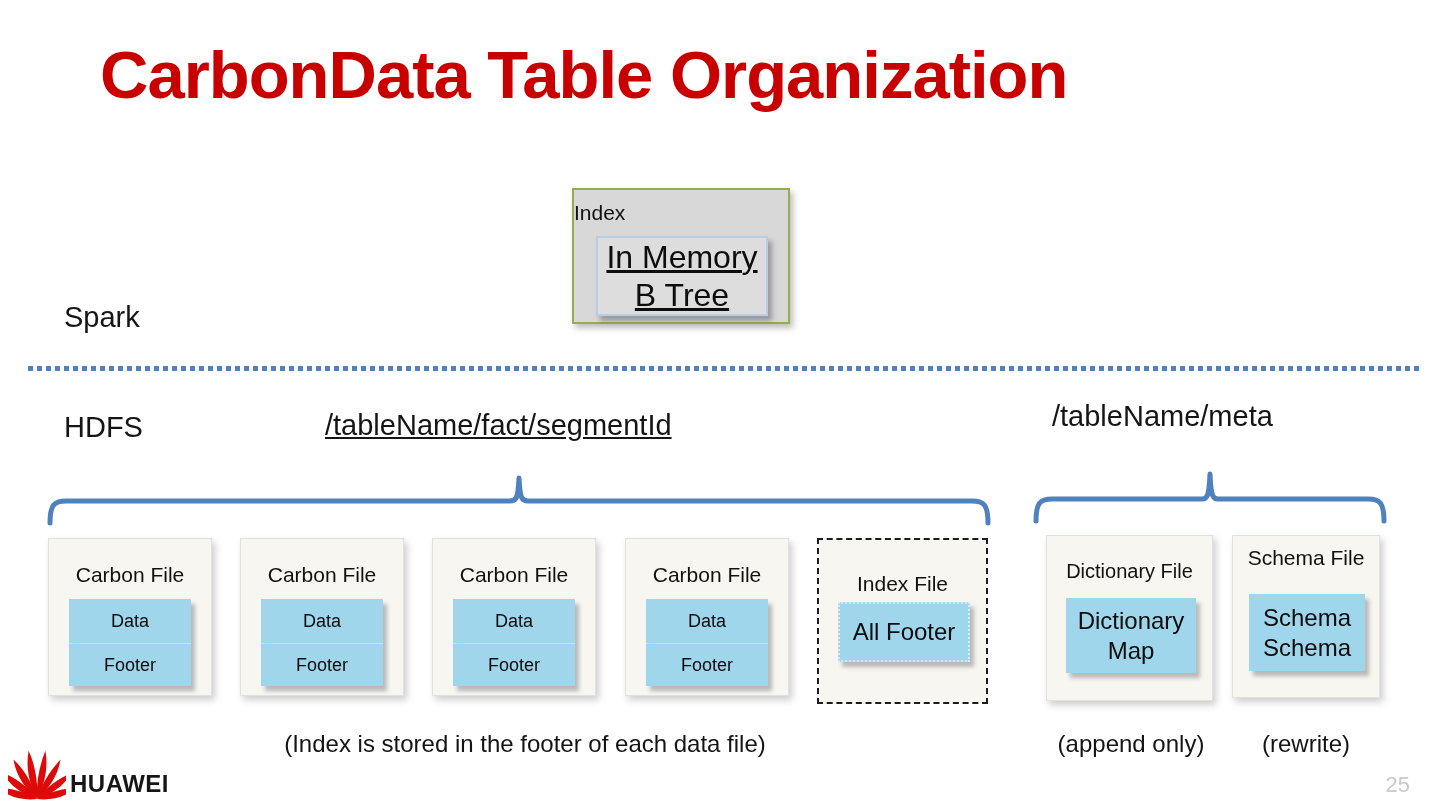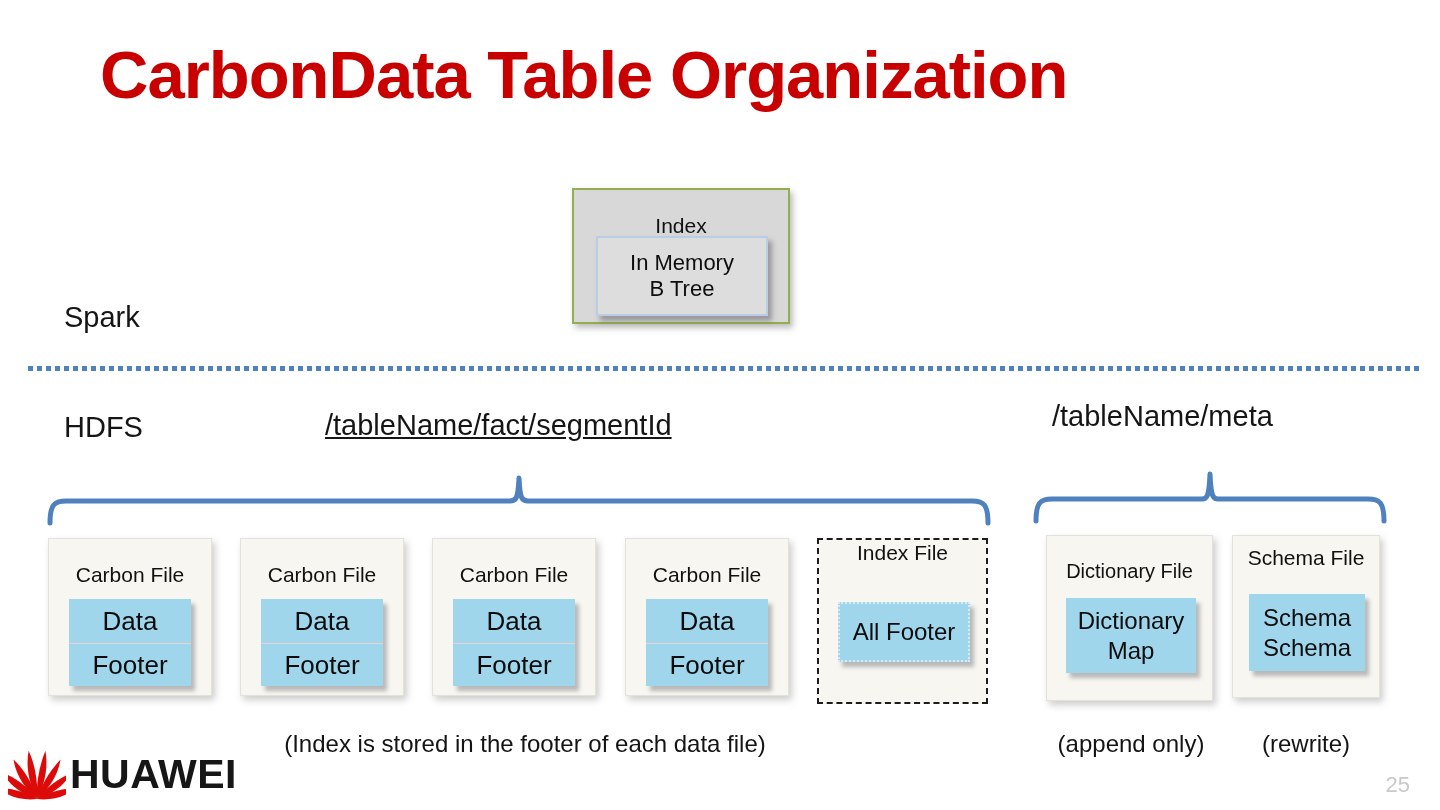--- a/index.html
+++ b/index.html
@@ -14,50 +14,50 @@
 
   .layer-label { font-size:29px; color:#151515; }
   .path-label  { font-size:29px; color:#151515; white-space:nowrap; }
 
   .divider { left:28px; top:366px; width:1392px; height:5px;
              background:repeating-linear-gradient(to right,#4E81BD 0 5px, transparent 5px 9px); }
 
   
   .index-group { left:572px; top:188px; width:218px; height:136px; background:#D8D8D8;
                  border:2.5px solid #93AE4F; box-shadow:3px 4px 6px rgba(110,110,110,.45); }
-  .index-group .grp-label { display:block; text-align:center; padding-top:11px; font-size:21px; color:#111;margin-top:13px; }
+  .index-group .grp-label { display:block; text-align:left; padding-top:11px; font-size:21px; color:#111; }
   .inmem { position:absolute; left:22px; top:46px; width:172px; height:80px; background:#DDDDDD;
            border:2px solid #B9CDE5; box-shadow:4px 5px 5px rgba(90,90,95,.5);
            display:flex; flex-direction:column; justify-content:center; align-items:center;
-           font-size:22px; color:#0d0d0d; line-height:1.2; }
+           font-size:32px; color:#0d0d0d; line-height:1.2;text-decoration:underline; }
 
   
   .brace { stroke:#4E81BD; stroke-width:5; fill:none; stroke-linecap:round; stroke-linejoin:round; }
 
   
   .file-box { background:#F7F6F0; border:1px solid #E3E1DA;
               box-shadow:3px 4px 7px rgba(130,130,130,.4); }
   .file-box .file-label { display:block; text-align:center; margin-top:24px; font-size:21px; color:#111; white-space:nowrap; }
   .file-box.dashed { border:2.5px dashed #1c1c1c; box-shadow:none; }
 
   .stack { position:absolute; left:20px; top:60px; width:122px;
            box-shadow:4px 5px 4px rgba(110,110,120,.45); }
   .cell { height:44px; background:#9FD6EC; display:flex; align-items:center; justify-content:center;
-          font-size:26px; color:#0c0c0c; }
+          font-size:18px; color:#0c0c0c; }
   .cell + .cell { border-top:1.5px solid #EFD3D1; height:43px; }
 
   .chip { position:absolute; background:#9FD6EC; display:flex; flex-direction:column;
           justify-content:center; align-items:center; font-size:24px; color:#0c0c0c;
           line-height:1.22; box-shadow:4px 5px 4px rgba(110,110,120,.45); }
   .chip.dotted { border:2px dotted #D9E9F5; }
 
   .caption { font-size:24px; color:#141414; text-align:center; white-space:nowrap; }
 
   .brand { left:8px; top:746px; display:flex; align-items:flex-end; }
-  .brand-text { font-size:41px; font-weight:700; color:#161616; letter-spacing:0.5px; margin-left:4px; margin-bottom:4px; }
+  .brand-text { font-size:24px; font-weight:700; color:#161616; letter-spacing:0.5px; margin-left:4px; margin-bottom:4px; }
 
   .page-num { right:30px; bottom:12px; font-size:22px; color:#C9C9C9; }
 </style>
 </head>
 <body>
 
 <div class="slide">
 
   <h1 class="abs title">CarbonData Table Organization</h1>
 
@@ -105,21 +105,21 @@
   </div>
   <div class="abs file-box" style="left:625px; top:538px; width:164px; height:158px;">
     <span class="file-label">Carbon File</span>
     <div class="stack">
       <div class="cell">Data</div>
       <div class="cell">Footer</div>
     </div>
   </div>
 
   <div class="abs file-box dashed" style="left:817px; top:538px; width:171px; height:166px;">
-    <span class="file-label" style="margin-top:1px;">Index File</span>
+    <span class="file-label" style="margin-top:32px;">Index File</span>
     <div class="chip dotted" style="left:19px; top:62px; width:132px; height:60px;align-items:center;">
       <span>All Footer</span>
     </div>
   </div>
 
   <div class="abs file-box" style="left:1046px; top:535px; width:167px; height:166px;">
     <span class="file-label" style="font-size:20px;">Dictionary File</span>
     <div class="chip" style="left:19px; top:62px; width:130px; height:75px;">
       <span>Dictionary</span>
       <span>Map</span>

